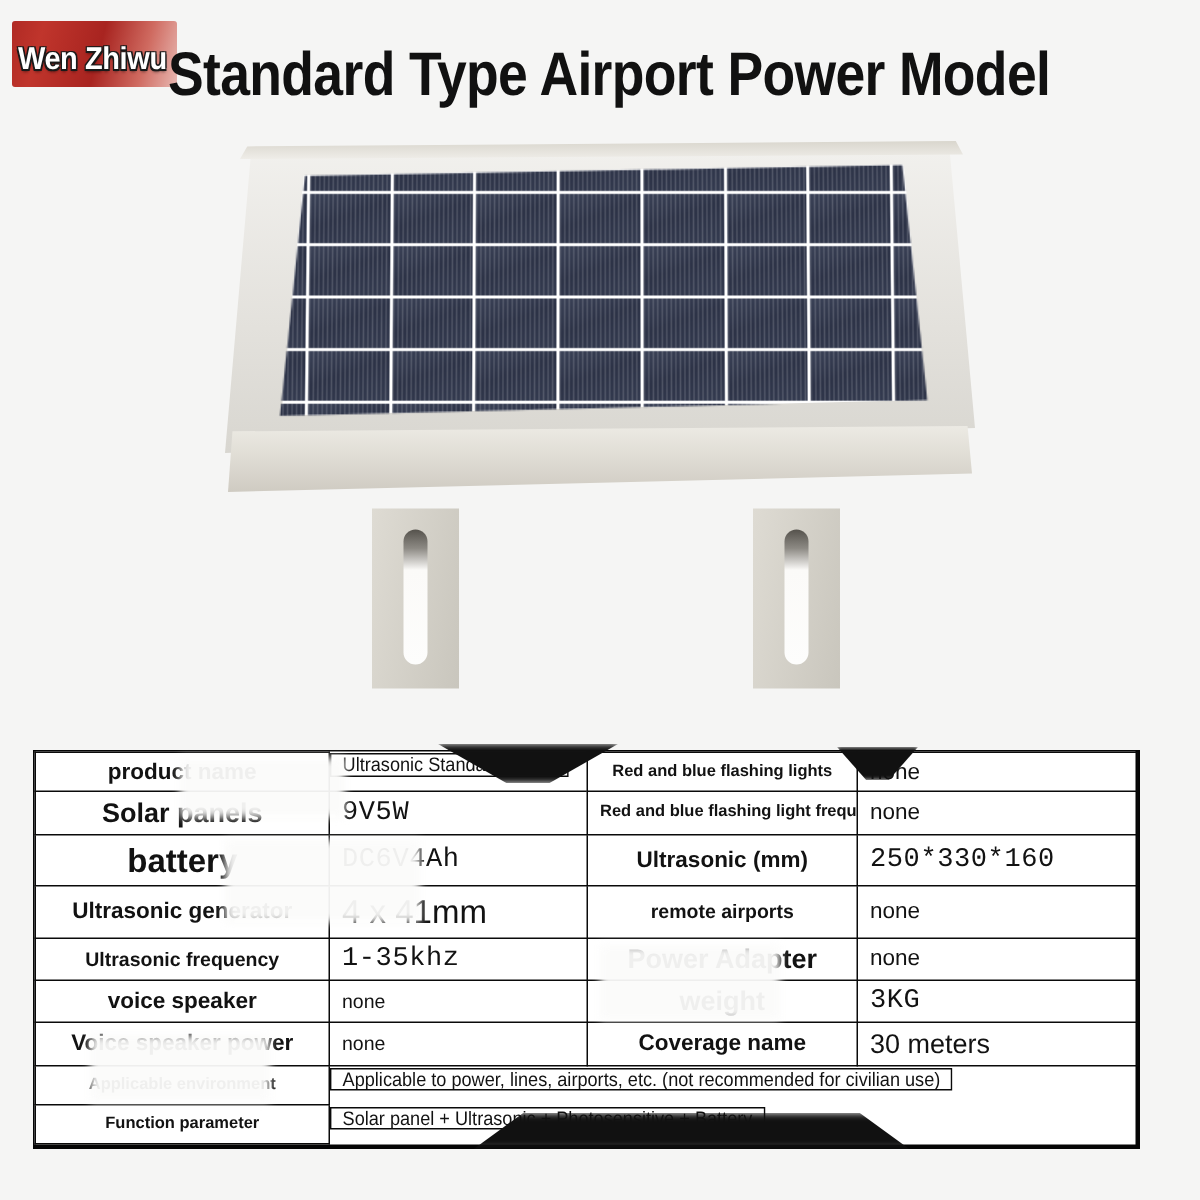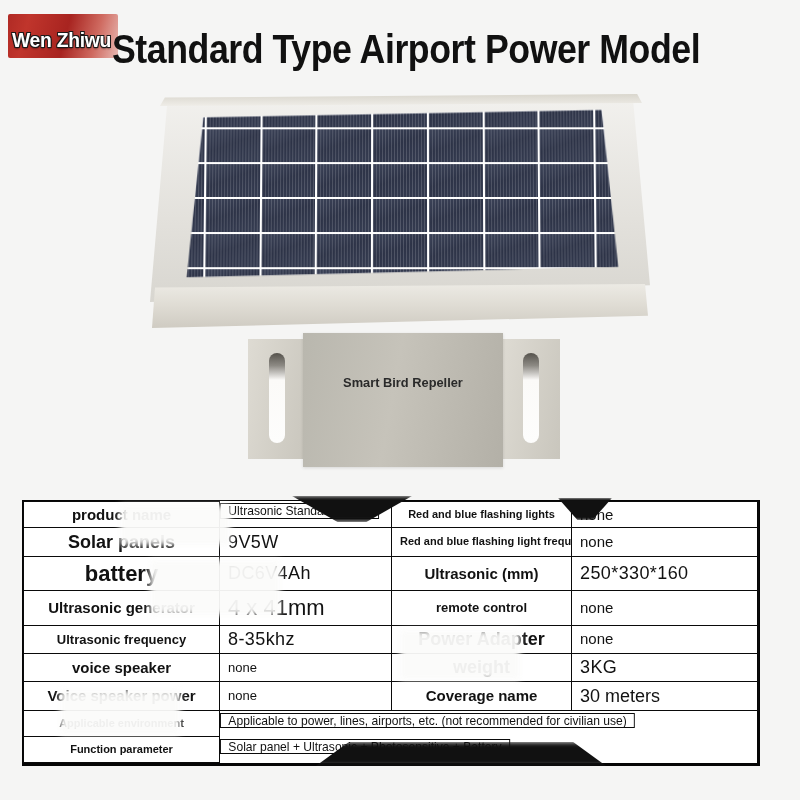--- a/index.html
+++ b/index.html
@@ -128,21 +128,21 @@
     line-height:1.05;
   }
   .lbl{text-align:center;font-weight:bold;}
   .val{text-align:left;}
   
   .fs-xs{font-size:11px;}
   .fs-s{font-size:13px;}
   .fs-m{font-size:15px;}
   .fs-l{font-size:18px;}
   .fs-xl{font-size:22px;}
-  .mono{font-family:Liberation Sans, sans-serif;letter-spacing:.4px;}
+  .mono{font-family:Liberation Mono, monospace;letter-spacing:.4px;}
   .cond-l{transform:scaleX(.93);transform-origin:left center;display:inline-block;}
   .wrap2{white-space:normal;line-height:1.15;}
 </style>
 </head>
 <body>
 
 <div class="page">
 
   <div class="header">
     <div class="logo"></div>
@@ -215,23 +215,20 @@
       <div class="panel-edge"></div>
     </div>
 
     <div class="bracket left">
       <div class="slot"></div>
     </div>
     <div class="bracket right">
       <div class="slot"></div>
     </div>
 
-    <div class="body-box">
-      <div class="body-label">Smart Bird Repeller</div>
-    </div>
   </div>
 
   <div class="table">
     <table>
       <colgroup>
         <col style="width:196px">
           <col style="width:172px">
         <col style="width:180px">
           <col style="width:187px">
       </colgroup>
@@ -250,26 +247,26 @@
           </tr>
           <tr>
             <td class="lbl fs-xl">battery</td>
             <td class="val fs-l mono">DC6V4Ah</td>
             <td class="lbl fs-m">Ultrasonic (mm)</td>
             <td class="val fs-l mono">250*330*160</td>
           </tr>
           <tr>
             <td class="lbl fs-m">Ultrasonic generator</td>
             <td class="val fs-xl">4 x 41mm</td>
-            <td class="lbl fs-s">remote control</td>
+            <td class="lbl fs-s">remote airports</td>
             <td class="val fs-m">none</td>
           </tr>
           <tr>
             <td class="lbl fs-s">Ultrasonic frequency</td>
-            <td class="val fs-l mono">8-35khz</td>
+            <td class="val fs-l mono">1-35khz</td>
             <td class="lbl fs-l">Power Adapter</td>
             <td class="val fs-m">none</td>
           </tr>
           <tr>
             <td class="lbl fs-m">voice speaker</td>
             <td class="val fs-s">none</td>
             <td class="lbl fs-l">weight</td>
             <td class="val fs-l mono">3KG</td>
           </tr>
           <tr>

